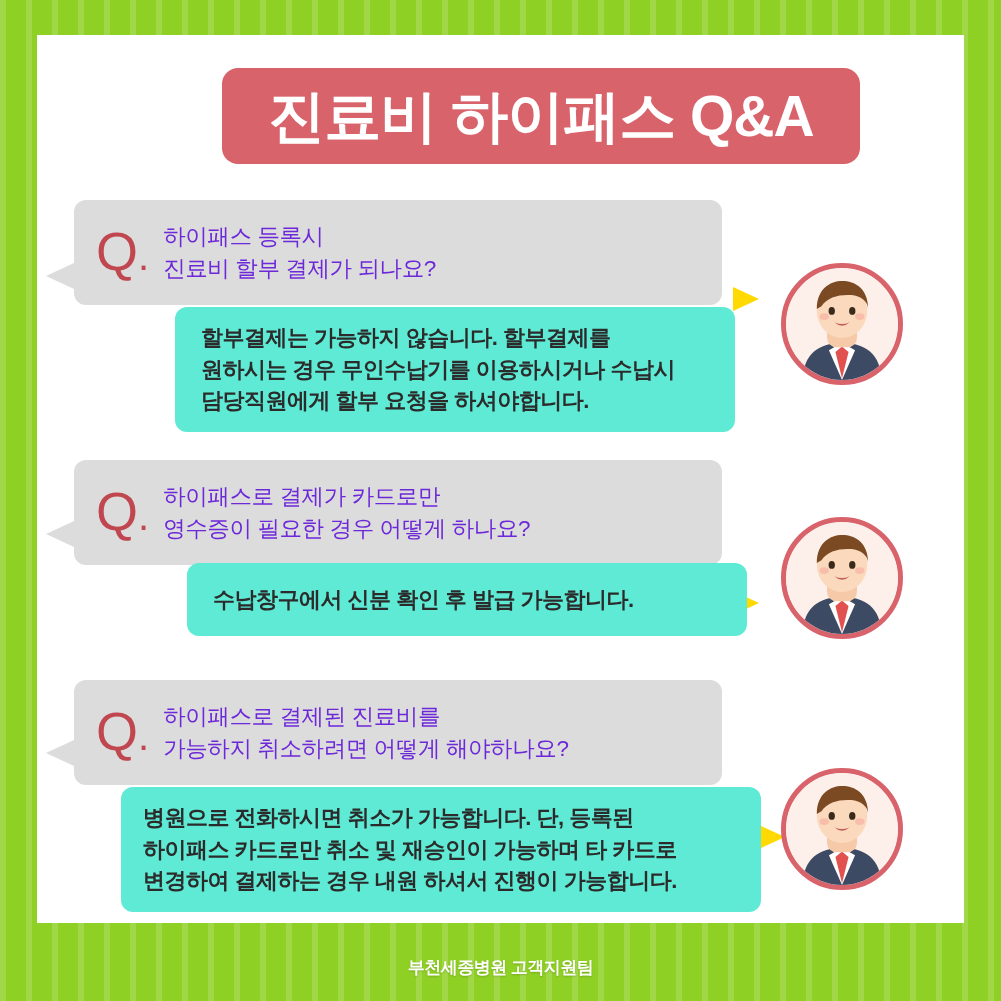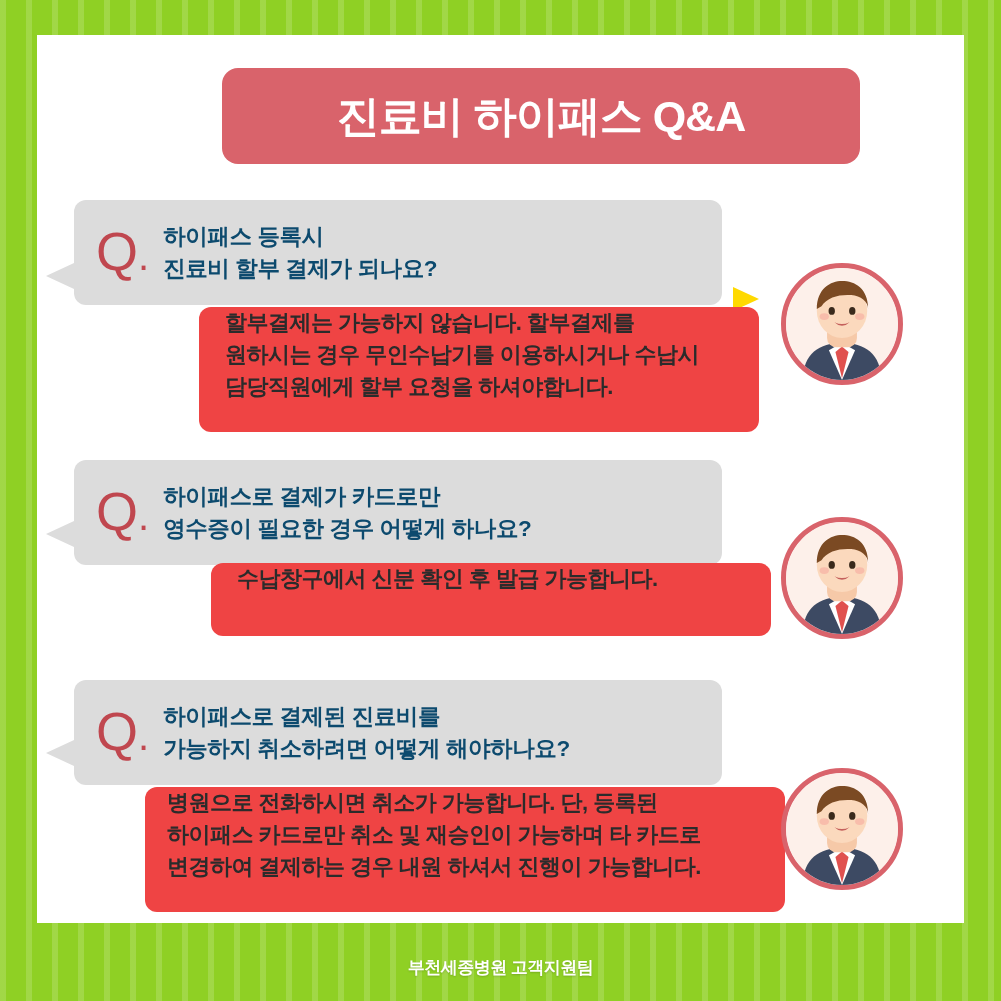--- a/index.html
+++ b/index.html
@@ -43,21 +43,21 @@
     width: 638px;
     height: 96px;
     background: #d9636b;
     border-radius: 16px;
     display: flex;
     align-items: center;
     justify-content: center;
   }
   #title-text {
     color: #ffffff;
-    font-size: 43px;
+    font-size: 57px;
     font-weight: 700;
     letter-spacing: -1px;
     line-height: 1;
     white-space: nowrap;
   }
 
   
   .q-bubble {
     position: absolute;
     background: #dcdcdc;
@@ -70,44 +70,44 @@
     color: #c0474f;
     font-size: 54px;
     font-weight: 400;
     line-height: 1;
     margin-right: 14px;
     position: relative;
     top: -2px;
   }
   .q-mark .dot { font-size: 40px; }
   .q-text {
-    color: #0c4a6e;
+    color: #6d28d9;
     font-size: 22.5px;
-    font-weight: 700;
+    font-weight: 400;
     line-height: 1.42;
     white-space: pre-line;
     letter-spacing: -0.4px;
   }
   
   .q-tail {
     position: absolute;
     width: 0; height: 0;
     border-top: 13px solid transparent;
     border-bottom: 13px solid transparent;
     border-right: 28px solid #dcdcdc;
   }
 
   
   .a-bubble {
     position: absolute;
-    background: #ef4444;
+    background: #5eead4;
     border-radius: 12px;
     display: flex;
+    align-items: center;
     justify-content: center;
-    margin-left: 24px;
   }
   .a-text {
     color: #2b2b2b;
     font-size: 22px;
     font-weight: 700;
     line-height: 1.45;
     white-space: pre-line;
     letter-spacing: -0.5px;
     text-align: left;
   }

